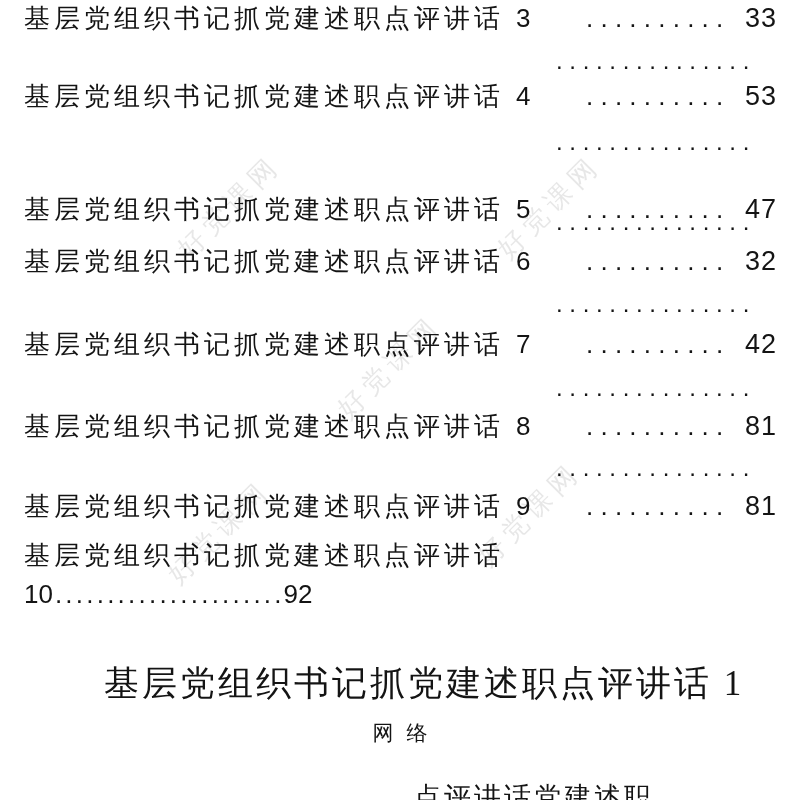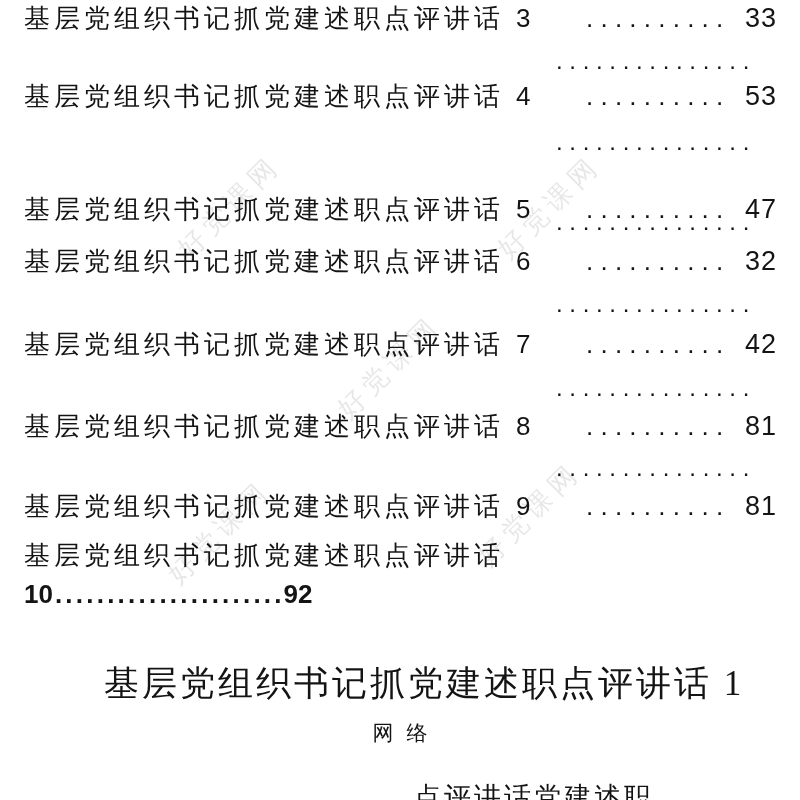--- a/index.html
+++ b/index.html
@@ -89,21 +89,20 @@
   }
   .toc-entry-wrap-line2 {
     position: absolute;
     left: 24px;
     top: 577px;
     height: 34px;
     line-height: 34px;
     font-size: 26px;
     font-family: "Liberation Sans", "DejaVu Sans", sans-serif;
     white-space: nowrap;
-    font-weight: bold;
   }
   .toc-entry-wrap-line2 .dots10 {
     font-size: 26px;
     word-spacing: -4px;
     margin: 0 2px;
   }
 
   
   .section-heading {
     position: absolute;

